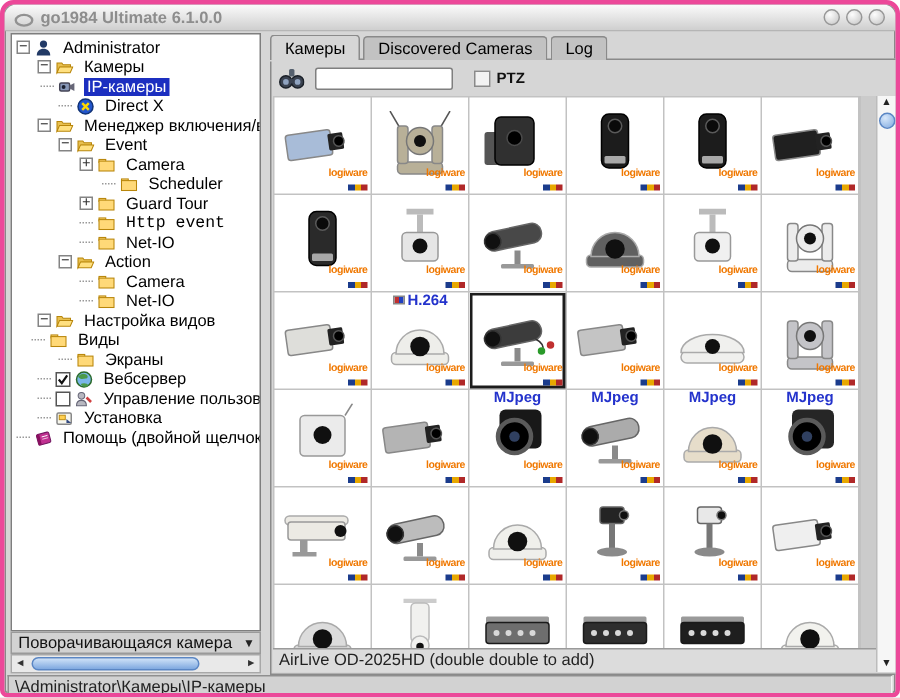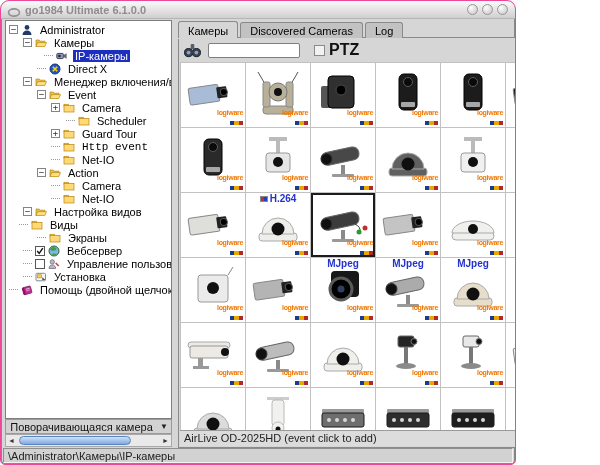--- a/index.html
+++ b/index.html
@@ -1,17 +1,17 @@
 <!DOCTYPE html>
 <html><head>
 <meta charset="utf-8">
 <style>
   html,body{margin:0;padding:0;background:#fff;font-family:"Liberation Sans",sans-serif;}
   *{box-sizing:border-box;}
-  .window{position:relative;width:516px;height:465px;background:#d6d6d6;border:1px solid #ec4899;
+  .window{position:relative;width:600px;height:465px;background:#d6d6d6;border:3px solid #ec4899;
           border-radius:9px 9px 5px 5px;overflow:hidden;box-shadow:0 0 0 1px #888 inset;}
   
   .titlebar{position:absolute;left:0;top:0;right:0;height:18px;
             background:linear-gradient(#fbfbfb,#cfcfcf);border-bottom:1px solid #b5b5b5;
             border-radius:8px 8px 0 0;display:flex;align-items:center;}
   .win-icon{margin-left:6px;width:14px;height:11px;display:inline-block;}
   .title-text{margin-left:4px;font-size:11px;font-weight:bold;color:#8d8d8d;}
   .win-buttons{position:absolute;right:7px;top:3px;display:flex;gap:4px;}
   .win-circle{width:11px;height:11px;border-radius:50%;border:1px solid #979797;
               background:radial-gradient(circle at 35% 30%,#fdfdfd,#c4c4c4);}
@@ -51,21 +51,21 @@
               box-shadow:0 1px 0 #d6d6d6;}
   .panel{position:absolute;left:177px;top:36px;width:419px;height:411px;background:#d6d6d6;
          border:1px solid #8a8a8a;}
   .toolbar{position:absolute;left:1px;top:1px;right:1px;height:22px;display:flex;
            align-items:center;padding-left:4px;}
   .binoc{width:18px;height:15px;margin-right:6px;display:inline-flex;}
   .search-input{width:92px;height:15px;border:1px solid #7f7f7f;border-radius:2px;background:#fff;
                 font-size:11px;padding:0 3px;outline:none;}
   .ptz-wrap{display:flex;align-items:center;margin-left:14px;}
   .ptz-box{width:11px;height:11px;border:1px solid #8a8a8a;background:#f2f2f2;margin-right:4px;}
-  .ptz-label{font-size:16px;font-weight:bold;color:#111;}
+  .ptz-label{font-size:10px;font-weight:bold;color:#111;}
   
   .gridwrap{position:absolute;left:1px;top:24px;right:14px;bottom:17px;overflow:hidden;
             background:#cbcbcb;}
   .cells{width:392px;display:grid;grid-template-columns:repeat(6,64px);gap:1px;
          padding:1px;background:#c2c2c2;}
   .cell{width:64px;height:64px;background:#fff;position:relative;display:flex;
         align-items:center;justify-content:center;}
   .cell.sel{box-shadow:inset 0 0 0 2px #1c1c1c;}
   .cell svg.camsvg{width:56px;height:44px;margin-top:2px;}
   .codec{position:absolute;top:1px;left:0;right:0;text-align:center;font-size:10px;
@@ -121,21 +121,21 @@
       <div class="titem" style="padding-left: 17px;">
         <span class="expand">−</span>
         <span class="ticon">
           <svg viewBox="0 0 12 12" width="12" height="12">
             <path d="M1 9.5V3h3.2l.9 1.2H10v1.6H3.2z" fill="#e8c050" stroke="#b8860b" stroke-width=".7"></path>
             <path d="M1 9.5l1.7-3.9h8.8L9.8 9.5z" fill="#ffe080" stroke="#b8860b" stroke-width=".7"></path>
           </svg>
         </span>
         <span class="tlabel">Камеры</span>
       </div>
-      <div class="titem" style="padding-left: 38px;">
+      <div class="titem" style="padding-left: 19px;">
         <span class="dash"></span>
         <span class="ticon">
           <svg viewBox="0 0 12 12" width="12" height="12">
             <rect x="0.8" y="3.4" width="6.6" height="5.2" rx="1" fill="#8898b8" stroke="#445"></rect>
             <path d="M7.4 5l3.2-1.7v5.4L7.4 7z" fill="#667"></path>
             <circle cx="3.4" cy="6" r="1.3" fill="#1a2030"></circle>
           </svg>
         </span>
         <span class="tlabel sel">IP-камеры</span>
       </div>
@@ -720,17 +720,17 @@
     </div>
 
     <div class="vscroll">
       <span class="vs-arrow">▲</span>
       <span class="vs-thumb"></span>
       <span class="vs-space"></span>
       <span class="vs-arrow">▼</span>
     </div>
 
     <div class="airlive">
-      <span>AirLive OD-2025HD (event click to add)</span>
+      <span>AirLive OD-2025HD (double double to add)</span>
     </div>
   </div>
 
 </div>
 
 </body></html>

